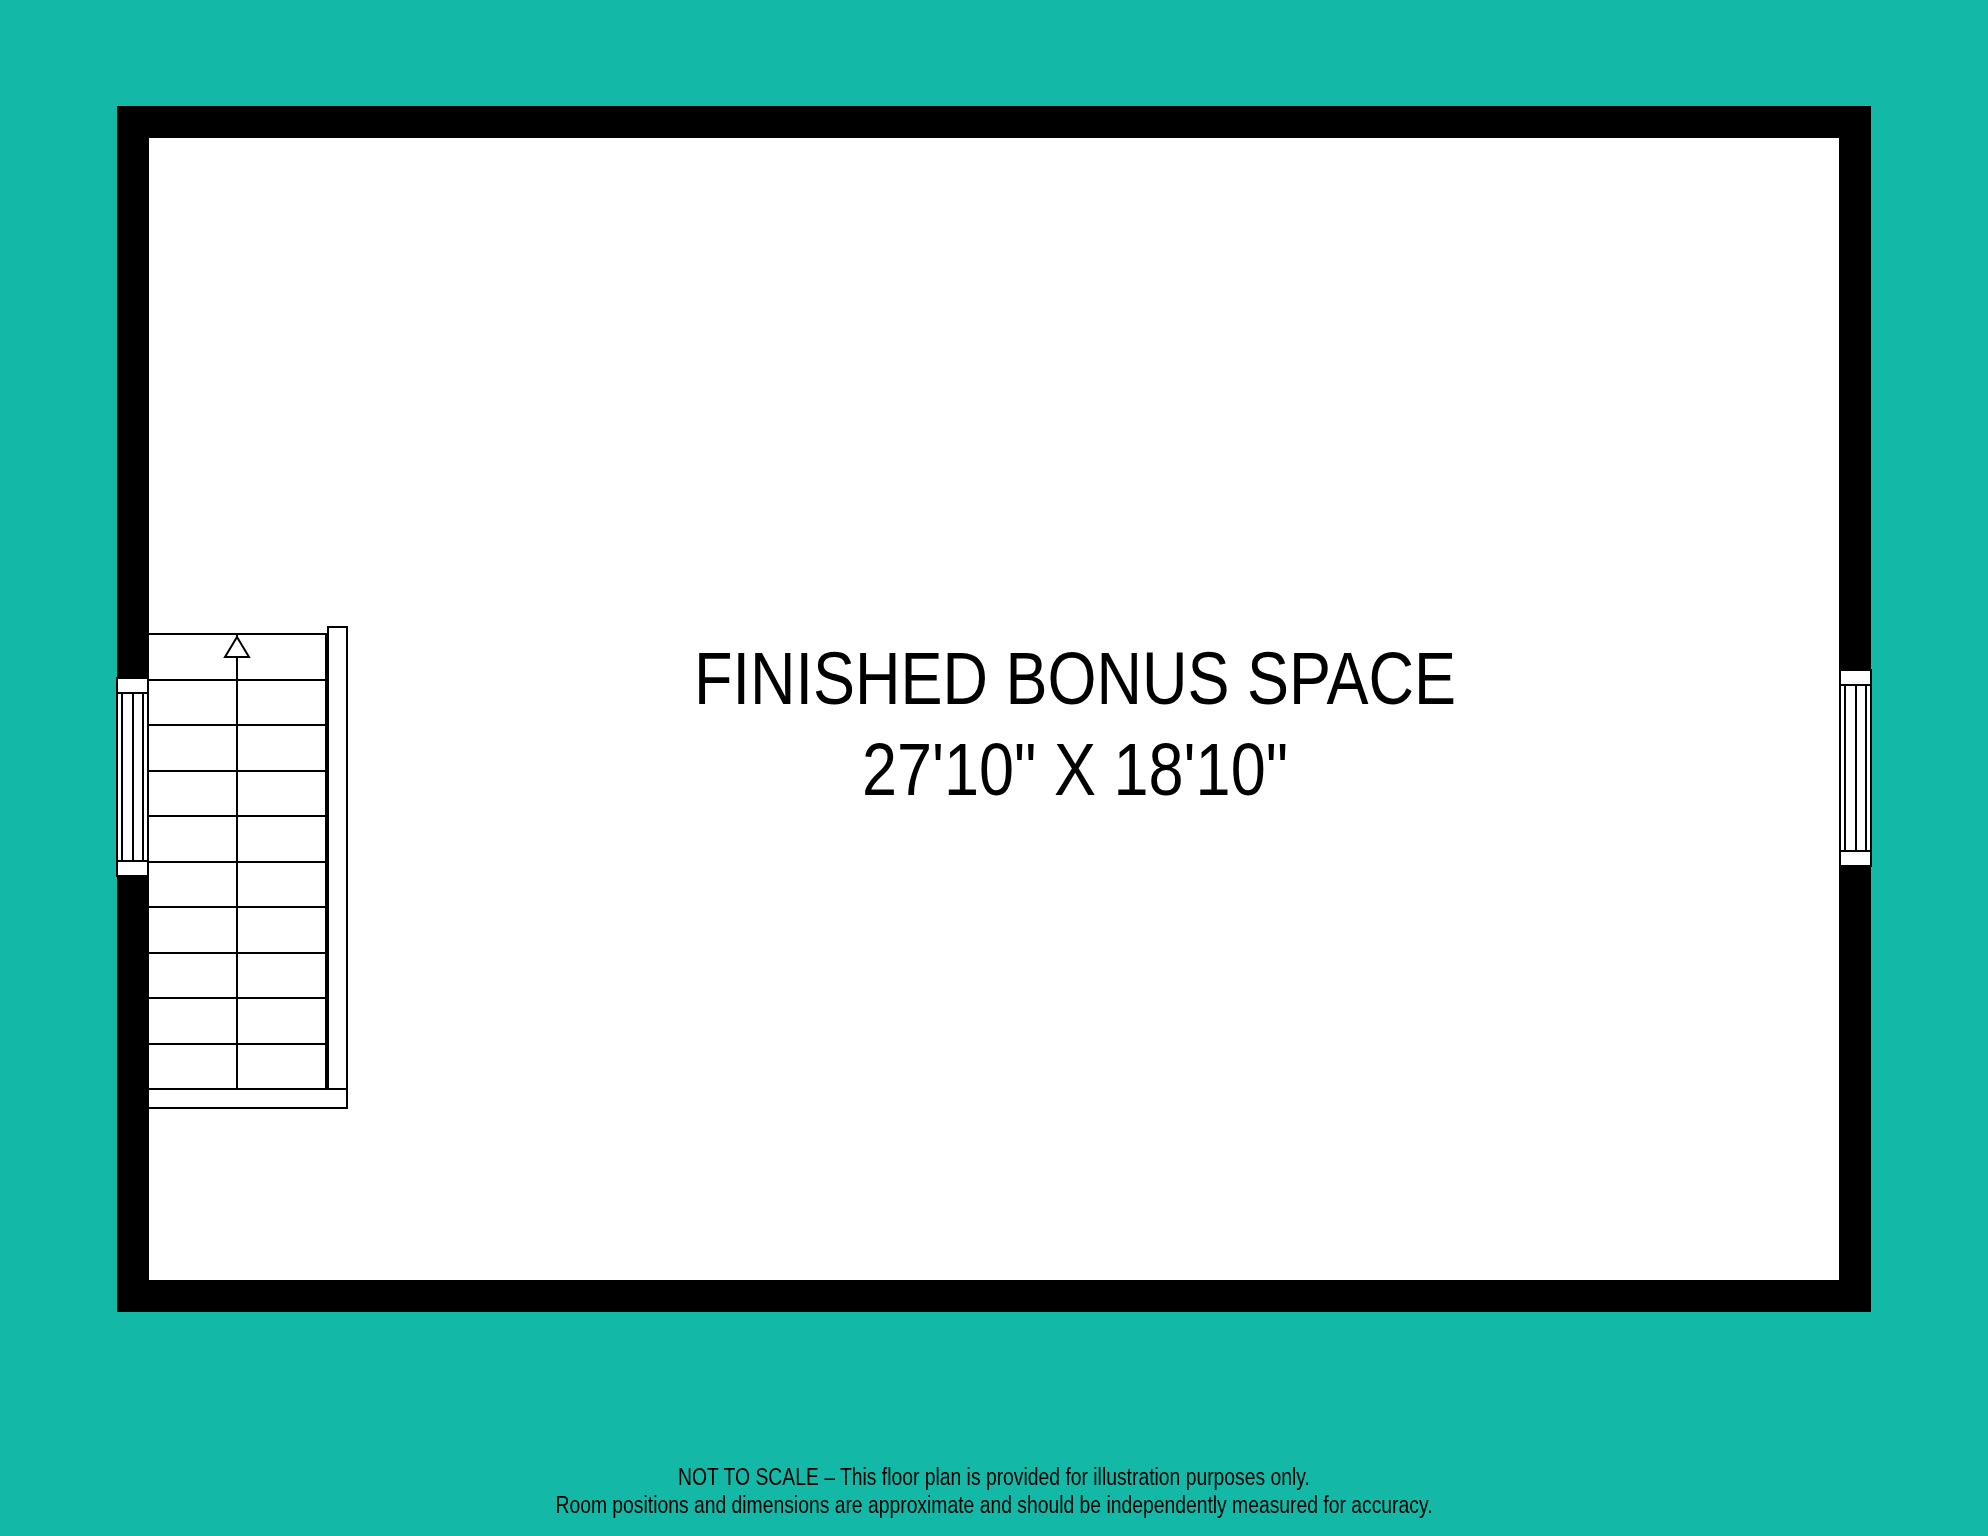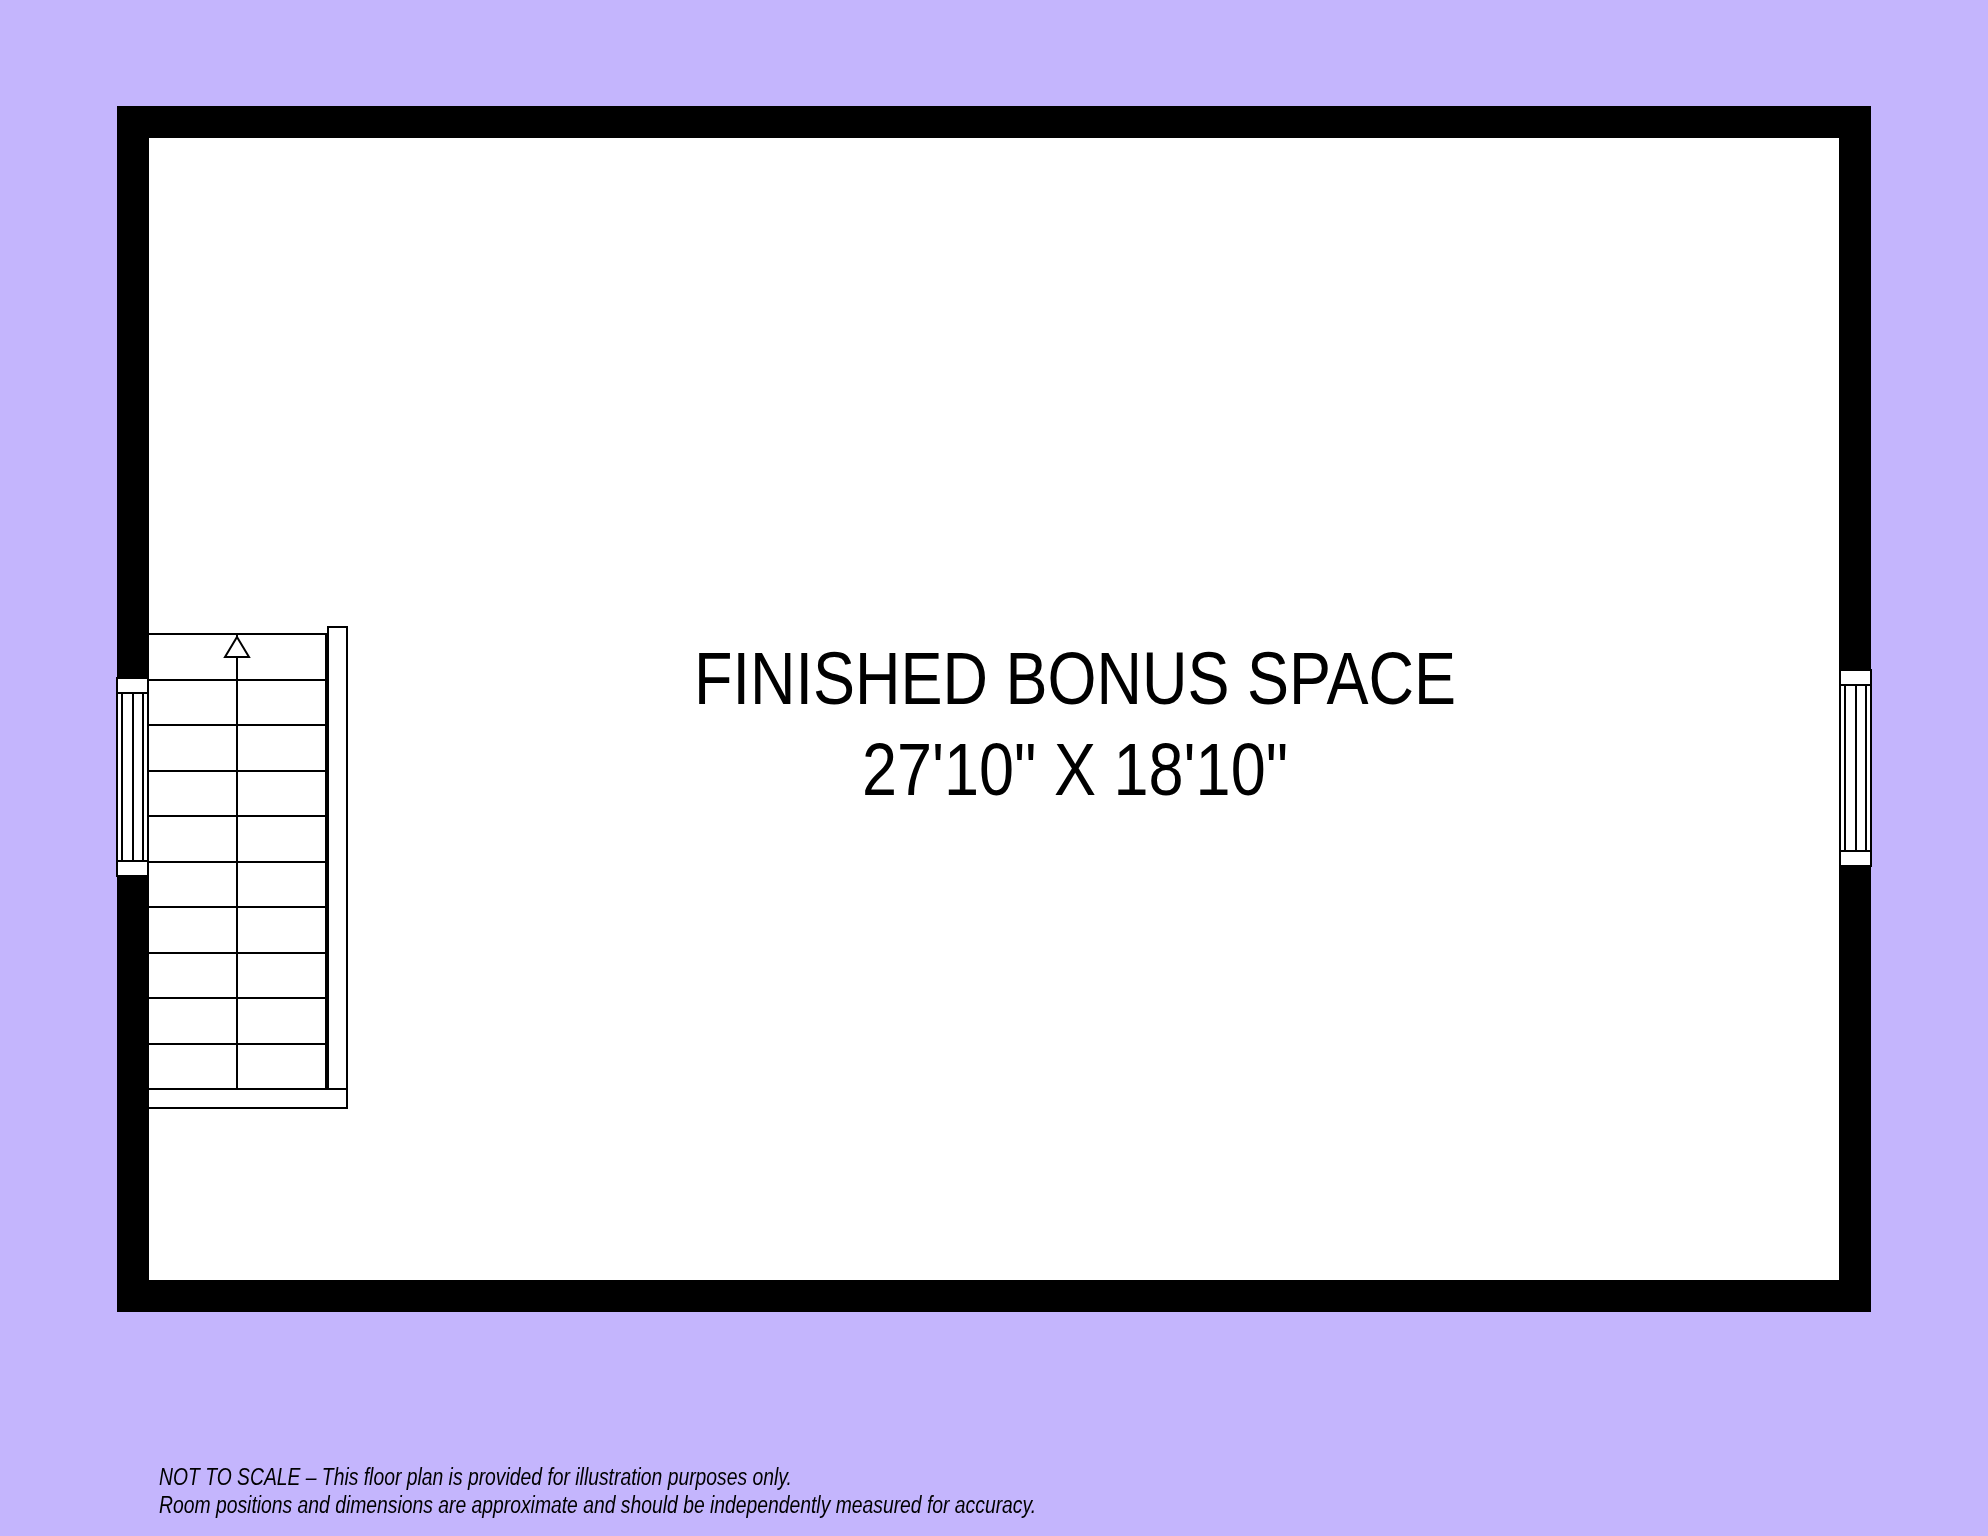--- a/index.html
+++ b/index.html
@@ -4,21 +4,21 @@
 <style>
   html, body {
     margin: 0;
     padding: 0;
     background: #ffffff;
   }
   .page {
     position: relative;
     width: 1988px;
     height: 1536px;
-    background: #c4b5fd;
+    background: #14b8a6;
     overflow: hidden;
     font-family: "Liberation Sans", sans-serif;
     color: #000000;
   }
 
   
   .plan-walls {
     position: absolute;
     left: 117px;
     top: 106px;
@@ -144,22 +144,22 @@
     transform-origin: 50% 50%;
     white-space: nowrap;
   }
 
   
   .disclaimer {
     position: absolute;
     left: 0;
     right: 0;
     top: 1463px;
+    text-align: center;
     z-index: 5;
-    font-style: italic;
   }
   .disclaimer div {
     font-size: 23px;
     line-height: 28px;
     transform: scaleX(0.84);
     transform-origin: 50% 50%;
     white-space: nowrap;
   }
 </style>
 </head>

